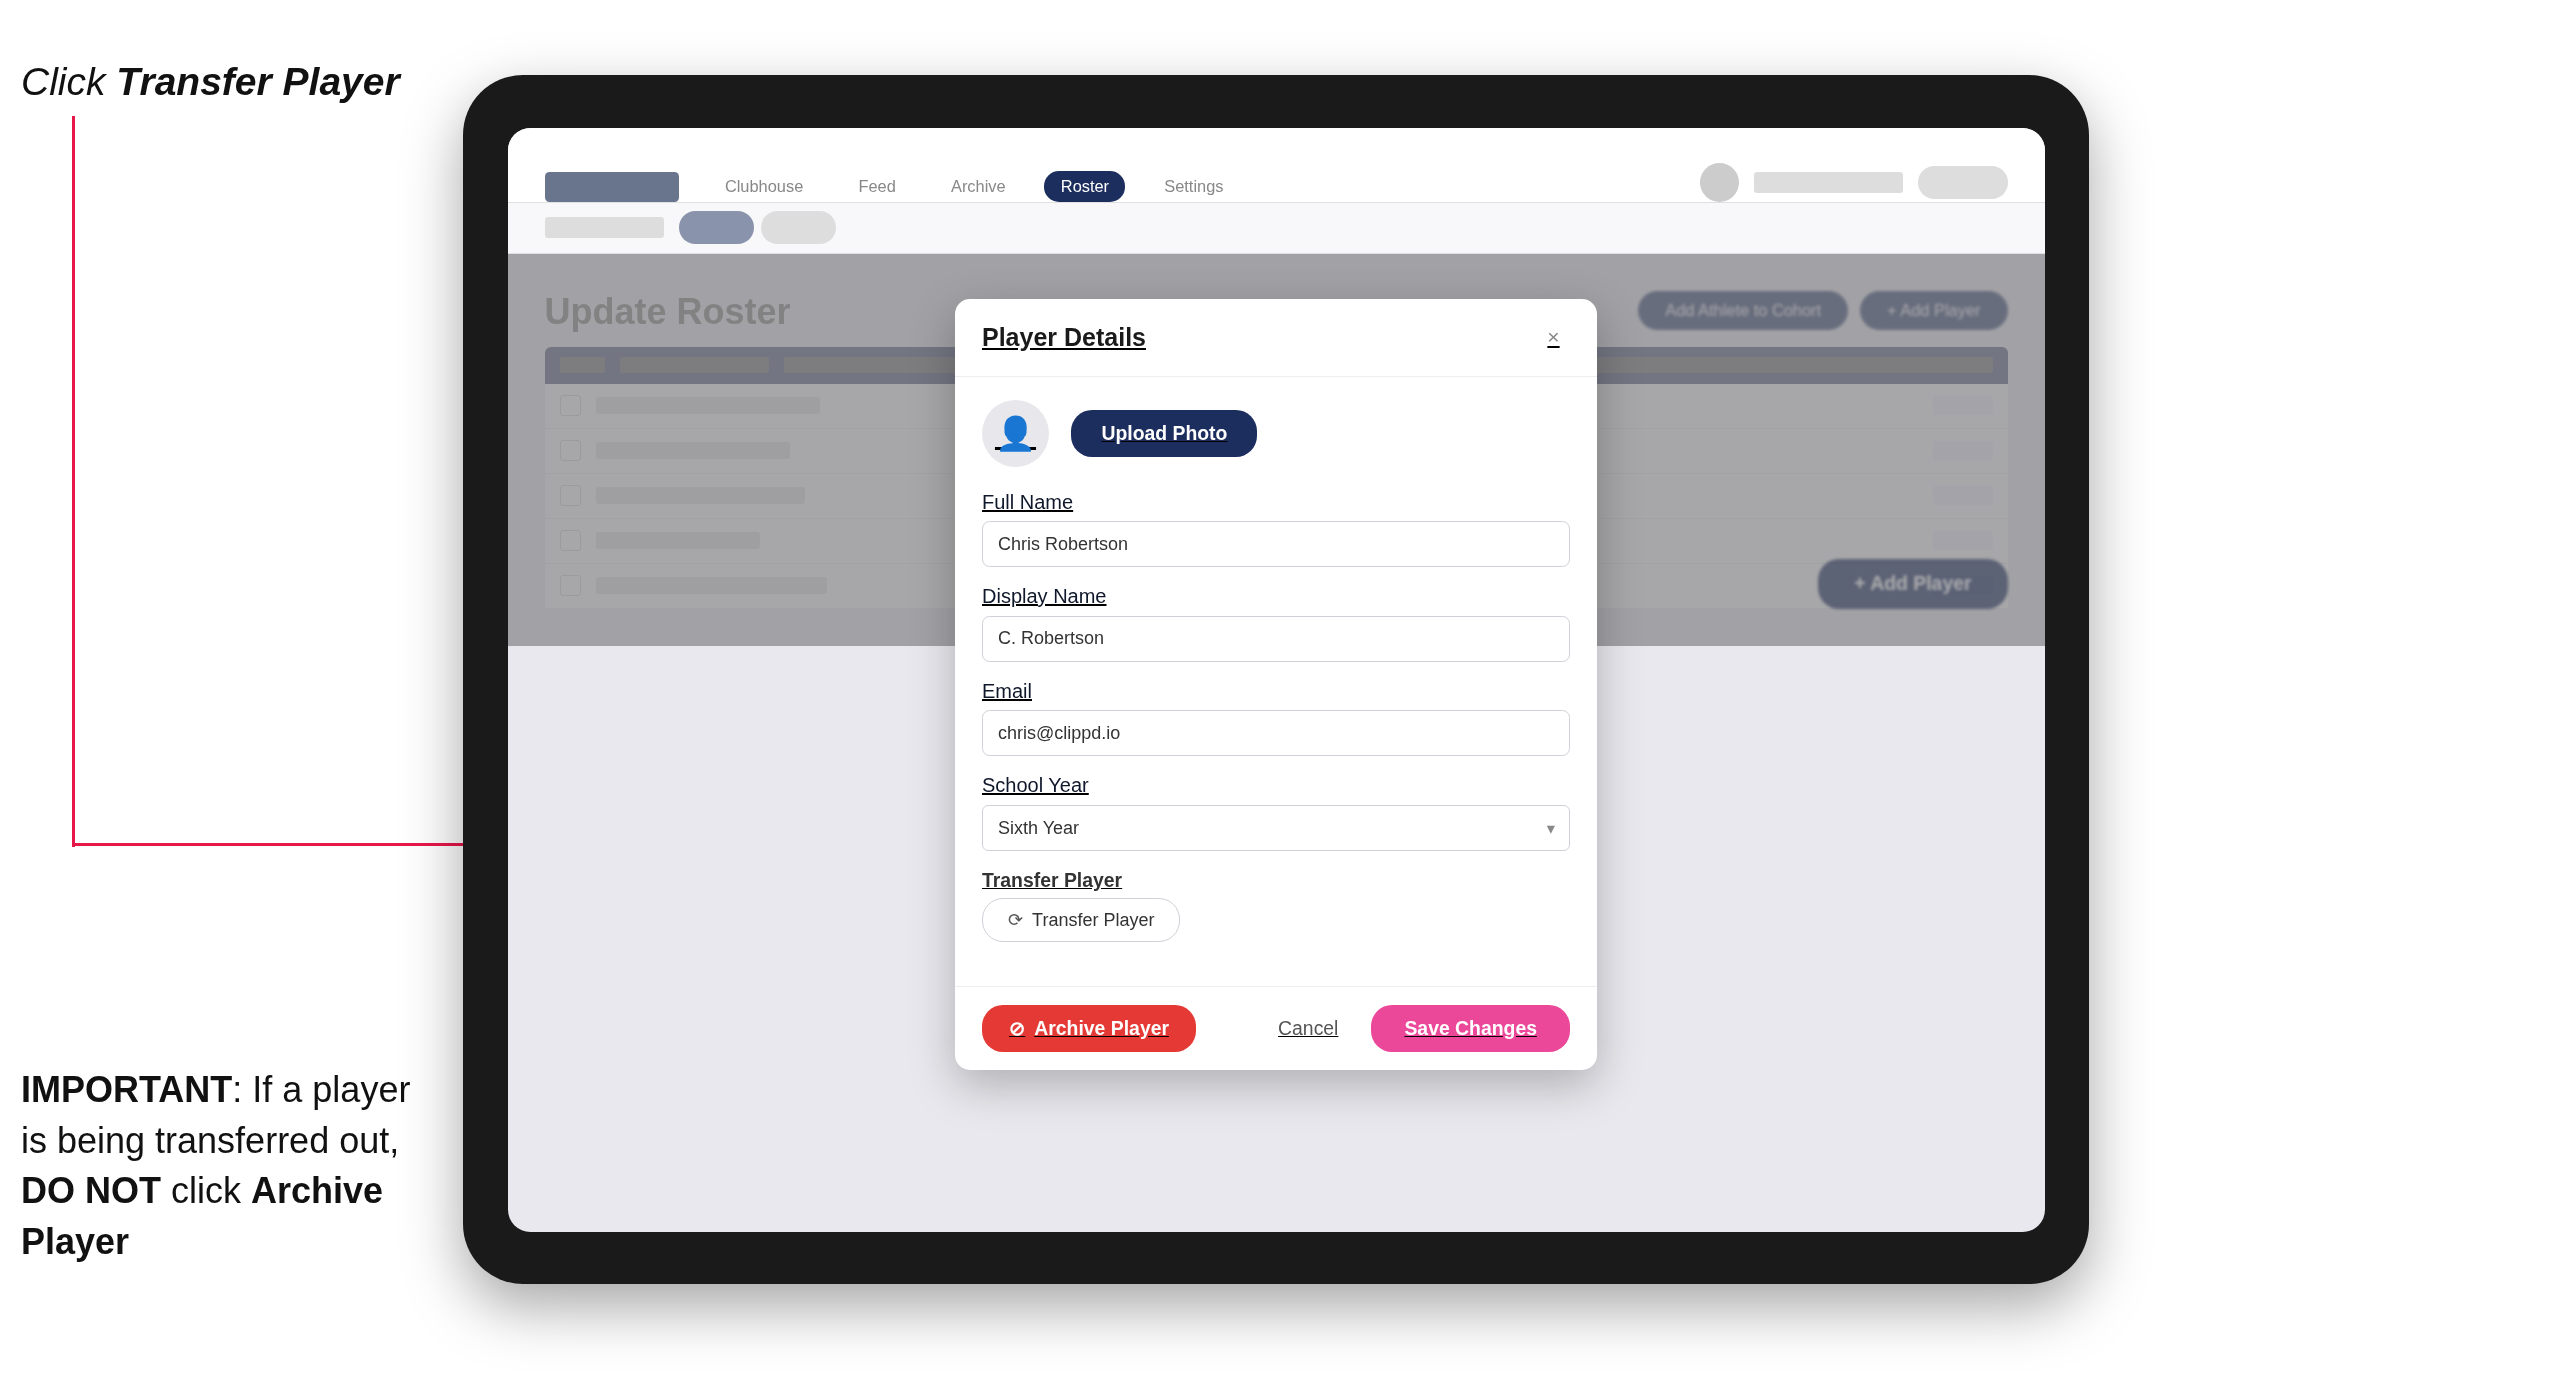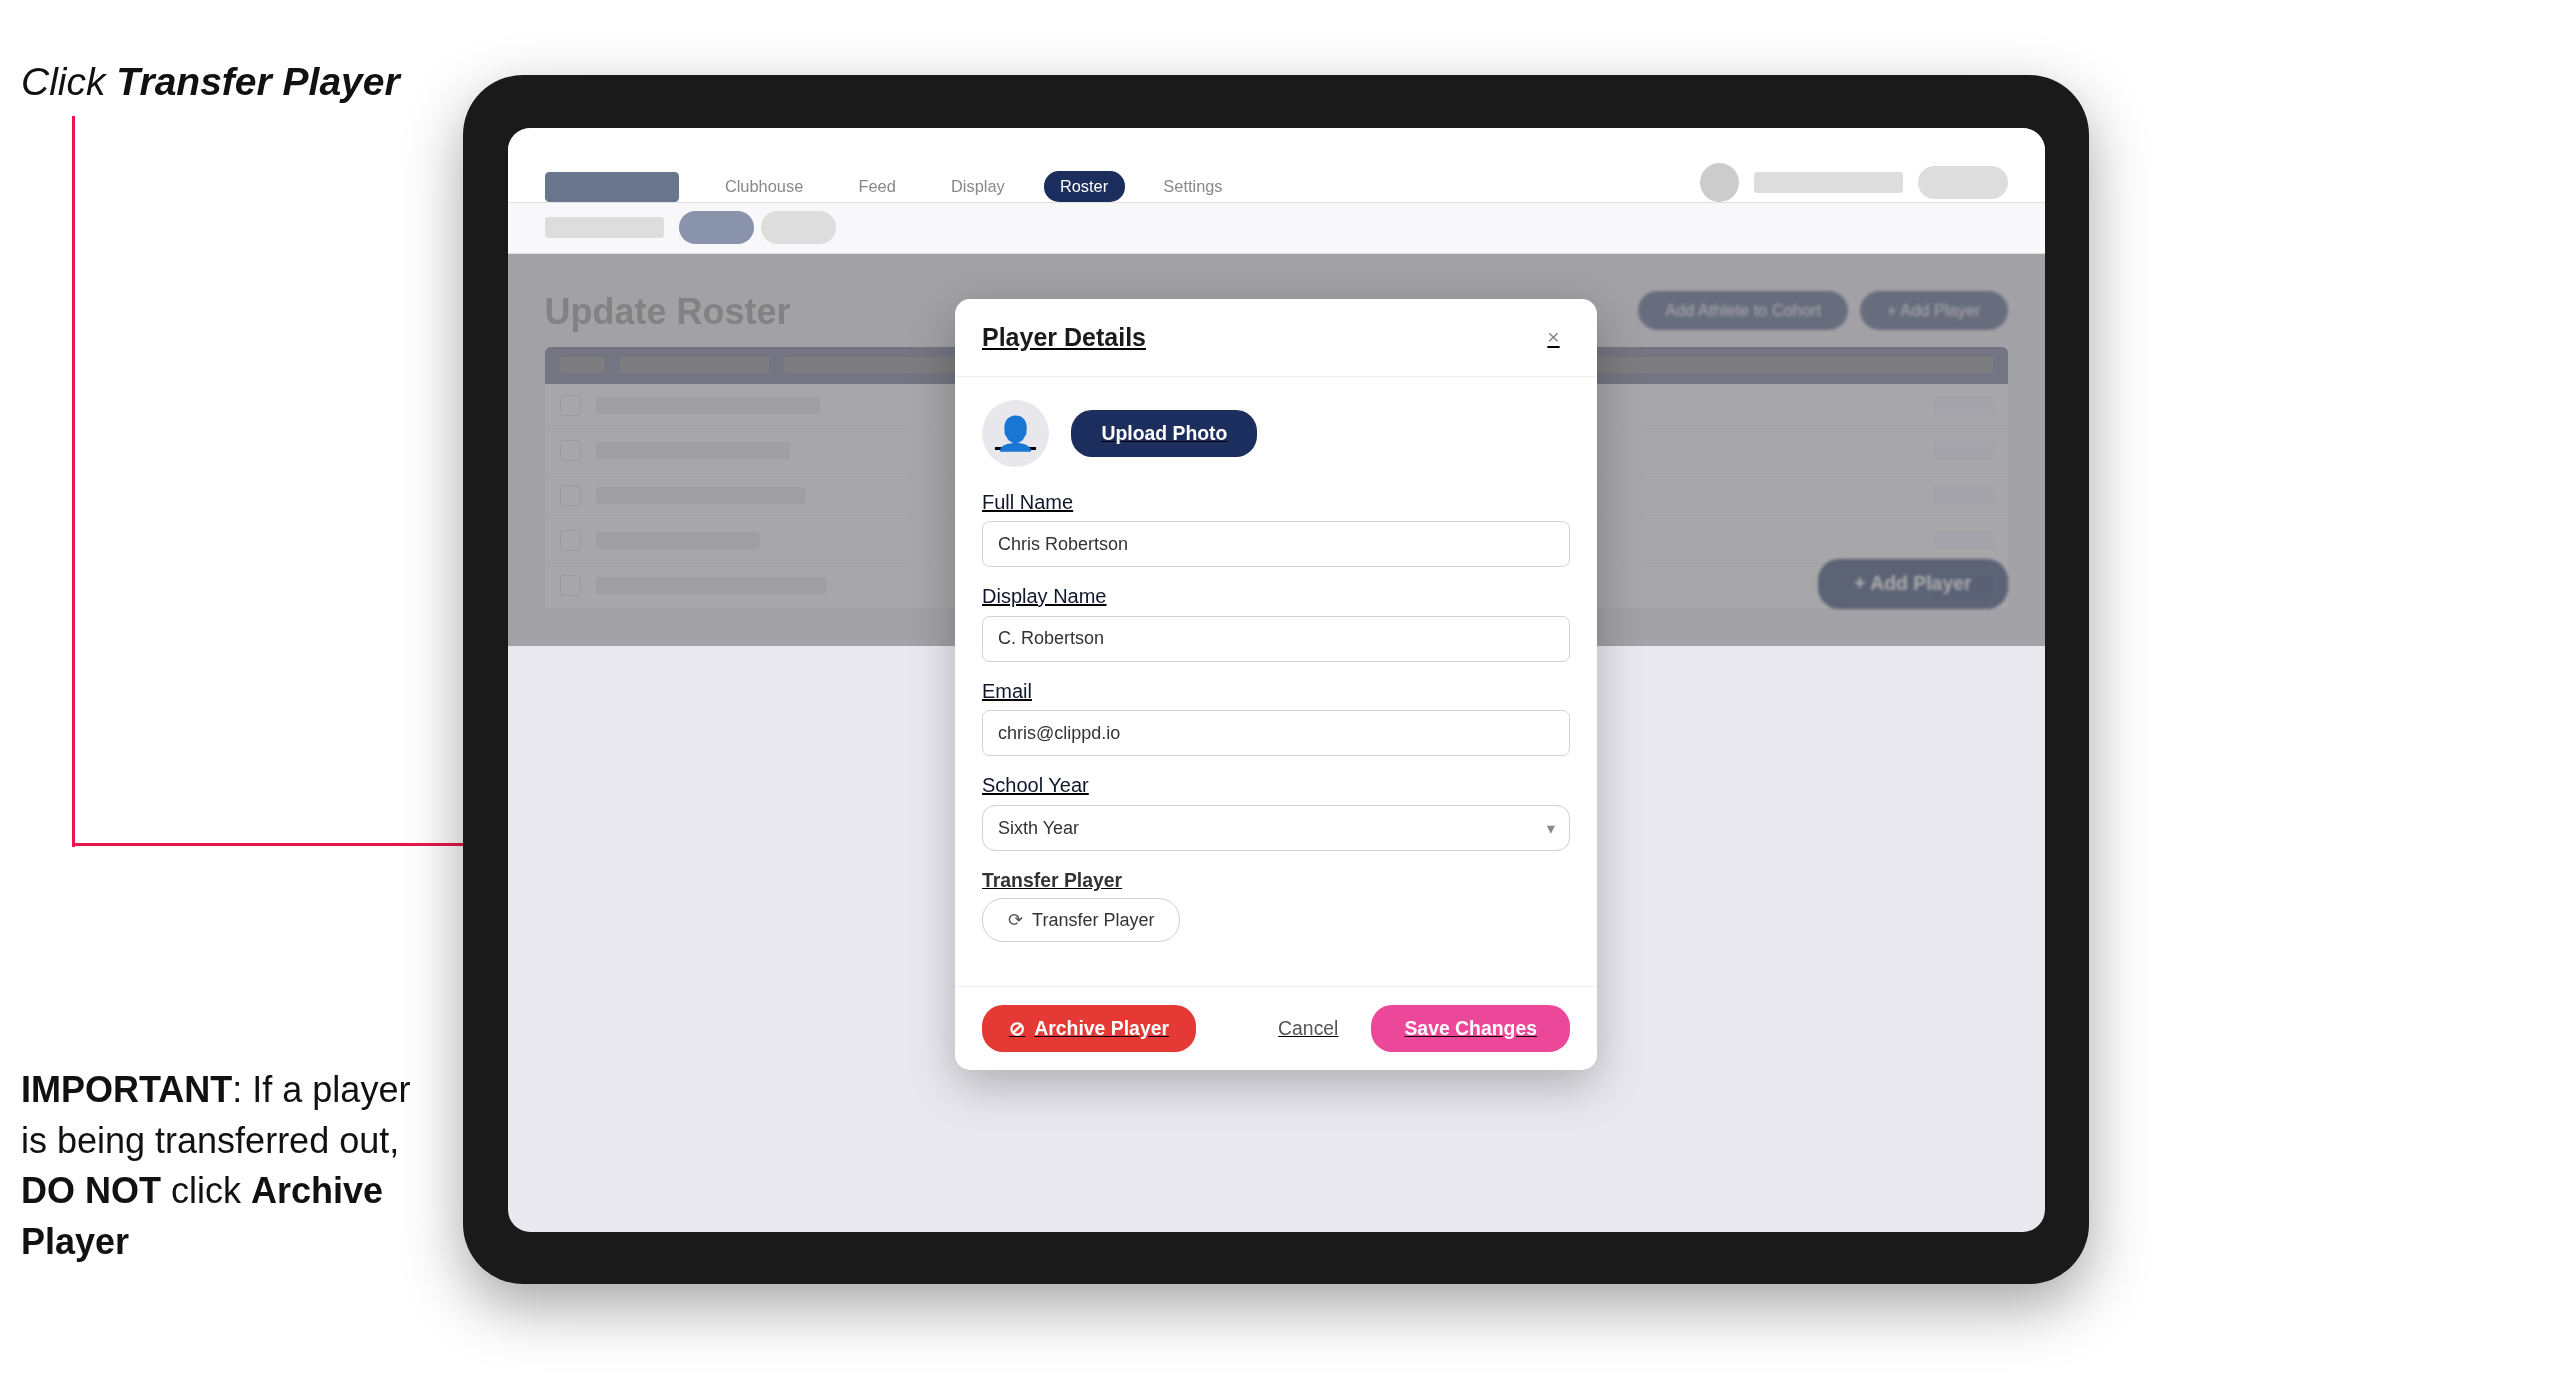--- a/index.html
+++ b/index.html
@@ -370,21 +370,21 @@
       font-size: 18px;
       color: #333;
       background: #ffffff;
       outline: none;
     }
 
     .form-select {
       width: 100%;
       height: 46px;
       border: 1.1px solid #d0d0d8;
-      border-radius: 13px;
+      border-radius: 6px;
       padding: 0 15px;
       font-size: 18px;
       color: #333;
       background: #ffffff;
       appearance: none;
       outline: none;
       cursor: pointer;
     }
 
     .select-wrapper {
@@ -515,21 +515,21 @@
 </div>
 
 <div class="tablet">
   <div class="tablet-screen">
 
     <div class="app-bar">
       <div class="app-logo"></div>
       <div class="app-nav">
         <div class="nav-item">Clubhouse</div>
         <div class="nav-item">Feed</div>
-        <div class="nav-item">Display</div>
+        <div class="nav-item">Archive</div>
         <div class="nav-item active">Roster</div>
         <div class="nav-item">Settings</div>
       </div>
       <div class="app-bar-right">
         <div class="user-avatar"></div>
         <div class="user-name-placeholder"></div>
         <div class="btn-placeholder"></div>
       </div>
     </div>
 

